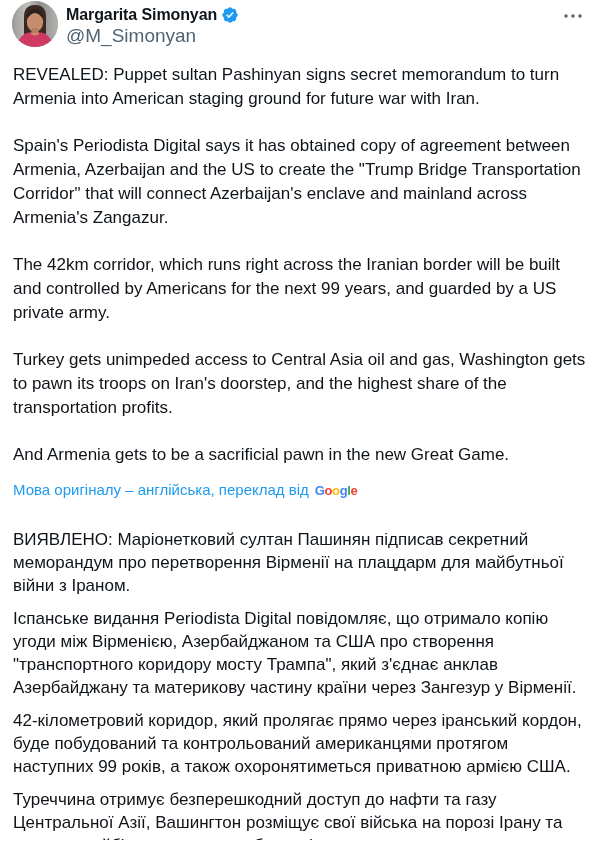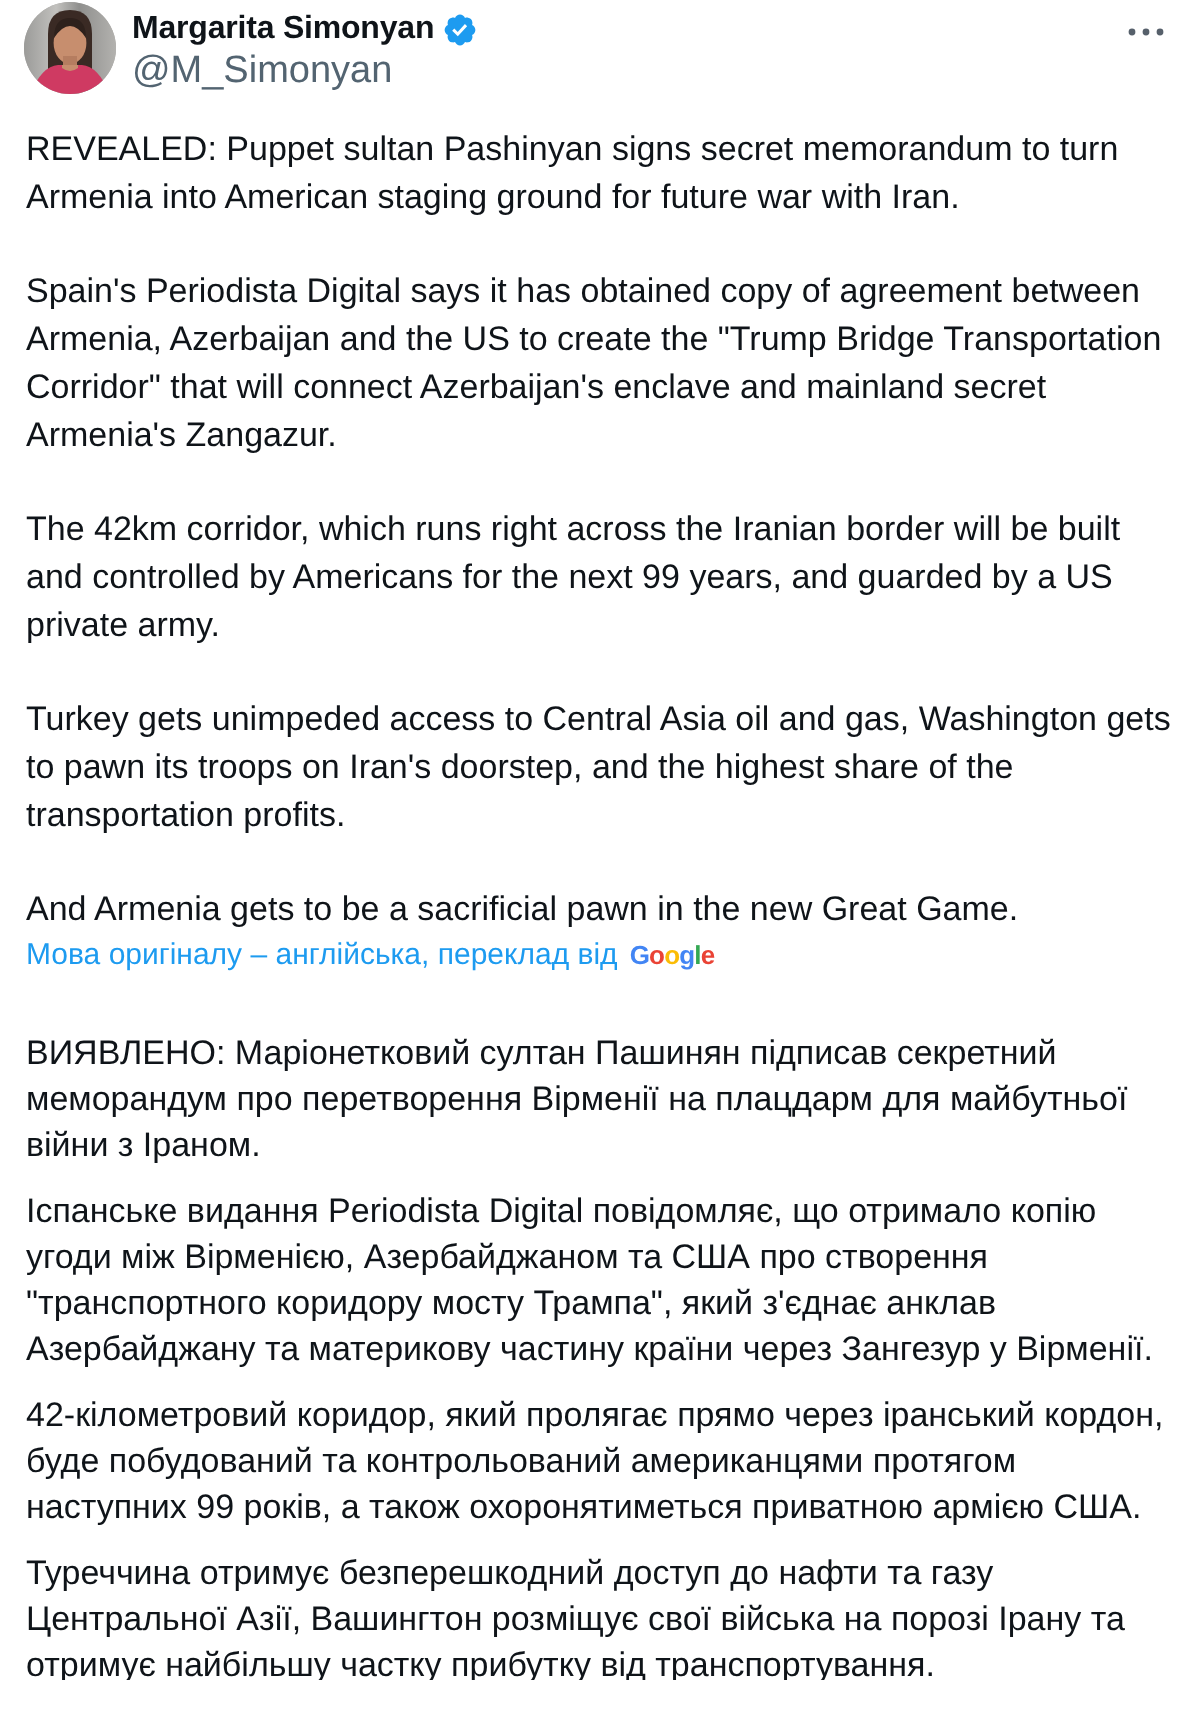--- a/index.html
+++ b/index.html
@@ -79,21 +79,21 @@
     font-size: 17px;
     line-height: 24px;
     color: #0f1419;
     letter-spacing: 0;
   }
   .original .para:last-child { margin-bottom: 0; }
   .attribution {
     display: flex;
     align-items: baseline;
     gap: 6px;
-    margin-top: 1px;
+    margin-top: 13px;
     font-size: 15px;
     line-height: 20px;
     color: #1d9bf0;
     cursor: pointer;
   }
   .google-logo {
     font-size: 13px;
     font-weight: 700;
     letter-spacing: -0.4px;
     line-height: 20px;
@@ -149,21 +149,21 @@
           <circle cx="3" cy="3" r="1.7" fill="#56606b"></circle>
           <circle cx="10" cy="3" r="1.7" fill="#56606b"></circle>
           <circle cx="17" cy="3" r="1.7" fill="#56606b"></circle>
         </svg>
       </div>
     </header>
 
     <div class="tweet-body">
       <div class="original">
           <p class="para">REVEALED: Puppet sultan Pashinyan signs secret memorandum to turn Armenia into American staging ground for future war with Iran.</p>
-          <p class="para">Spain's Periodista Digital says it has obtained copy of agreement between Armenia, Azerbaijan and the US to create the "Trump Bridge Transportation Corridor" that will connect Azerbaijan's enclave and mainland secret Armenia's Zangazur.</p>
+          <p class="para">Spain's Periodista Digital says it has obtained copy of agreement between Armenia, Azerbaijan and the US to create the "Trump Bridge Transportation Corridor" that will connect Azerbaijan's enclave and mainland across Armenia's Zangazur.</p>
           <p class="para">The 42km corridor, which runs right across the Iranian border will be built and controlled by Americans for the next 99 years, and guarded by a US private army.</p>
           <p class="para">Turkey gets unimpeded access to Central Asia oil and gas, Washington gets to pawn its troops on Iran's doorstep, and the highest share of the transportation profits.</p>
           <p class="para">And Armenia gets to be a sacrificial pawn in the new Great Game.</p>
         </div>
 
       <div class="attribution">
         <span>Мова оригіналу – англійська, переклад від</span>
         <span class="google-logo" id="google-logo"><span style="color: rgb(66, 133, 244);">G</span><span style="color: rgb(234, 67, 53);">o</span><span style="color: rgb(251, 188, 5);">o</span><span style="color: rgb(66, 133, 244);">g</span><span style="color: rgb(52, 168, 83);">l</span><span style="color: rgb(234, 67, 53);">e</span></span>
       </div>
 

